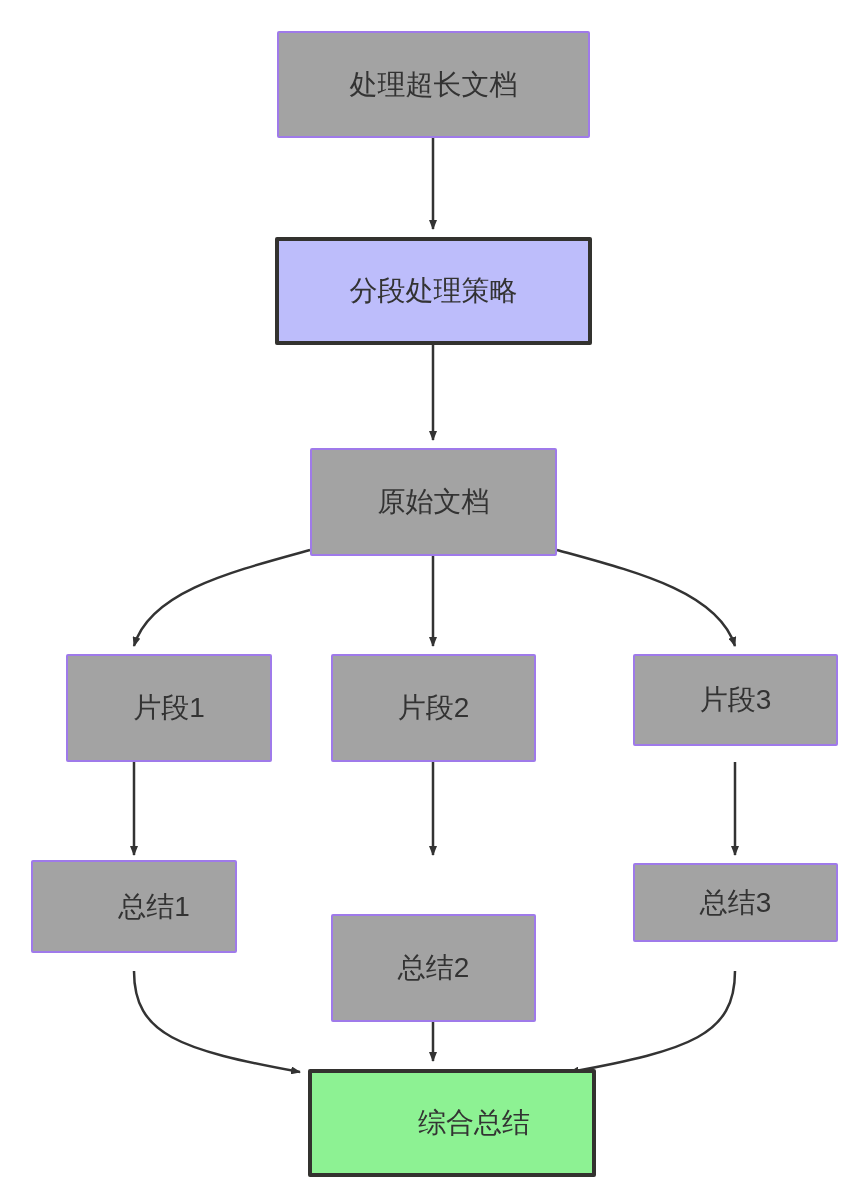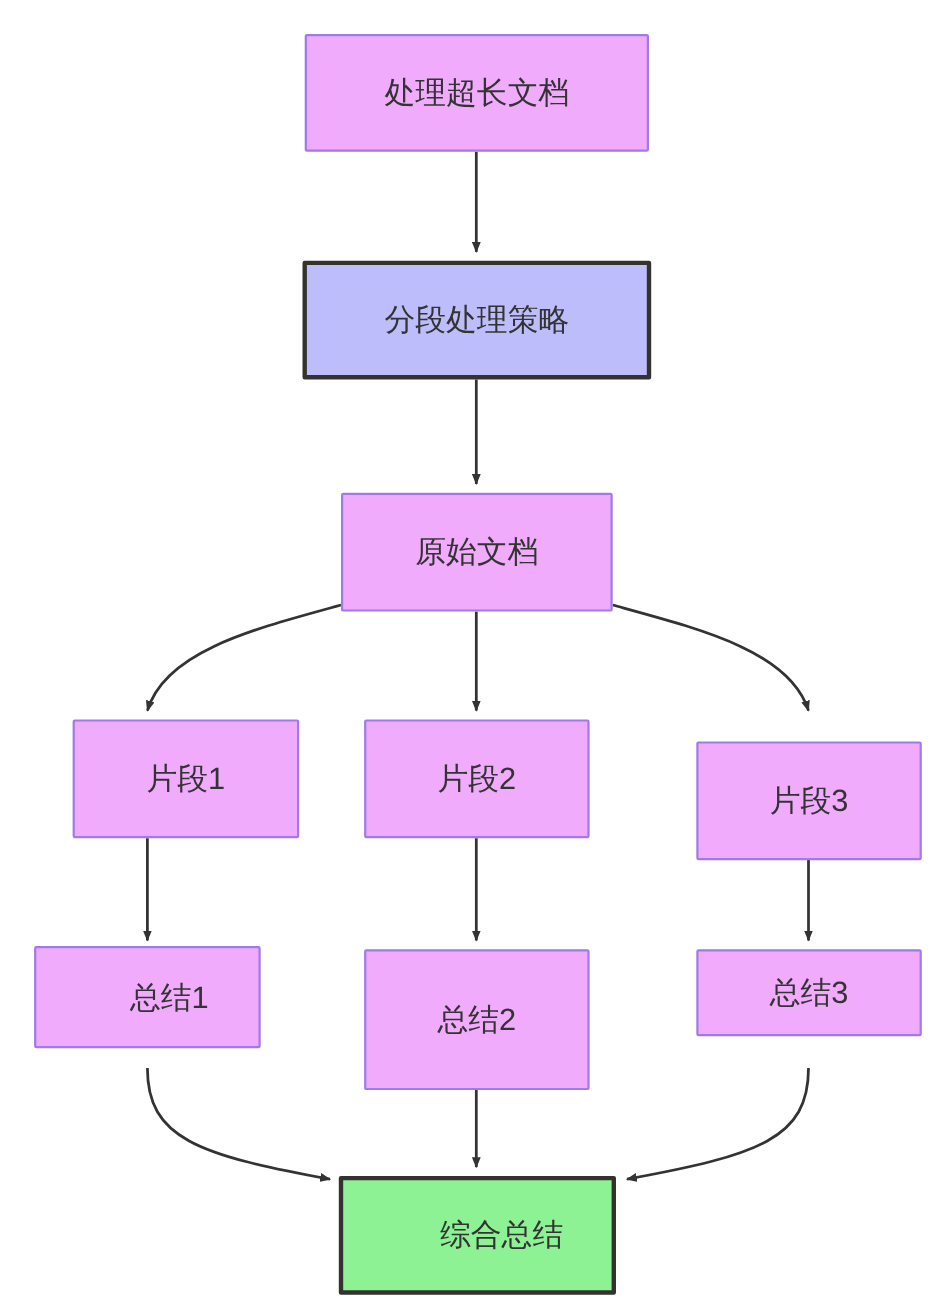--- a/index.html
+++ b/index.html
@@ -37,21 +37,21 @@
     justify-content: center;
     text-align: center;
     line-height: 1.2;
   }
   .node-label {
     display: block;
     white-space: nowrap;
   }
   
   .node-normal {
-    background: #f0abfc;
+    background: #a3a3a3;
     border: 2px solid #9f7aea;
     border-radius: 2px;
     color: #333333;
     font-size: 28px;
   }
   
   .node-strategy {
     background: #bdbdfb;
     border: 4px solid #33322f;
     border-radius: 2px;
@@ -66,25 +66,25 @@
     color: #333333;
     font-size: 28px;
   }
 
   
   #node-doc        { left: 277px; top: 31px;   width: 313px; height: 107px; }
   #node-strategy   { left: 275px; top: 237px;  width: 317px; height: 108px; }
   #node-source     { left: 310px; top: 448px;  width: 247px; height: 108px; }
   #node-frag-1     { left: 31px;  top: 654px;  width: 206px; height: 108px; margin-left: 35px; }
   #node-frag-2     { left: 331px; top: 654px;  width: 205px; height: 108px; }
-  #node-frag-3     { left: 633px; top: 654px;  width: 205px; height: 108px; margin-top: 20px; }
+  #node-frag-3     { left: 633px; top: 654px;  width: 205px; height: 92px; }
   #node-sum-1      { left: 31px;  top: 860px;  width: 206px; height: 93px; padding-left: 40px; }
-  #node-sum-2      { left: 331px; top: 863px;  width: 205px; height: 128px; }
+  #node-sum-2      { left: 331px; top: 914px;  width: 205px; height: 108px; }
   #node-sum-3      { left: 633px; top: 863px;  width: 205px; height: 79px; }
-  #node-final      { left: 308px; top: 1069px; width: 252px; height: 108px; padding-left: 44px; }
+  #node-final      { left: 308px; top: 1069px; width: 288px; height: 108px; padding-left: 44px; }
 </style>
 </head>
 <body>
 
 <div id="diagram-canvas">
 
   <svg id="edge-layer" viewBox="0 0 852 1196" width="852" height="1196" xmlns="http://www.w3.org/2000/svg">
     <defs>
       <marker id="arrowhead" markerWidth="10" markerHeight="8" refX="9" refY="4" orient="auto" markerUnits="userSpaceOnUse">
         <path d="M0,0 L10,4 L0,8 z" fill="#333333"></path>

